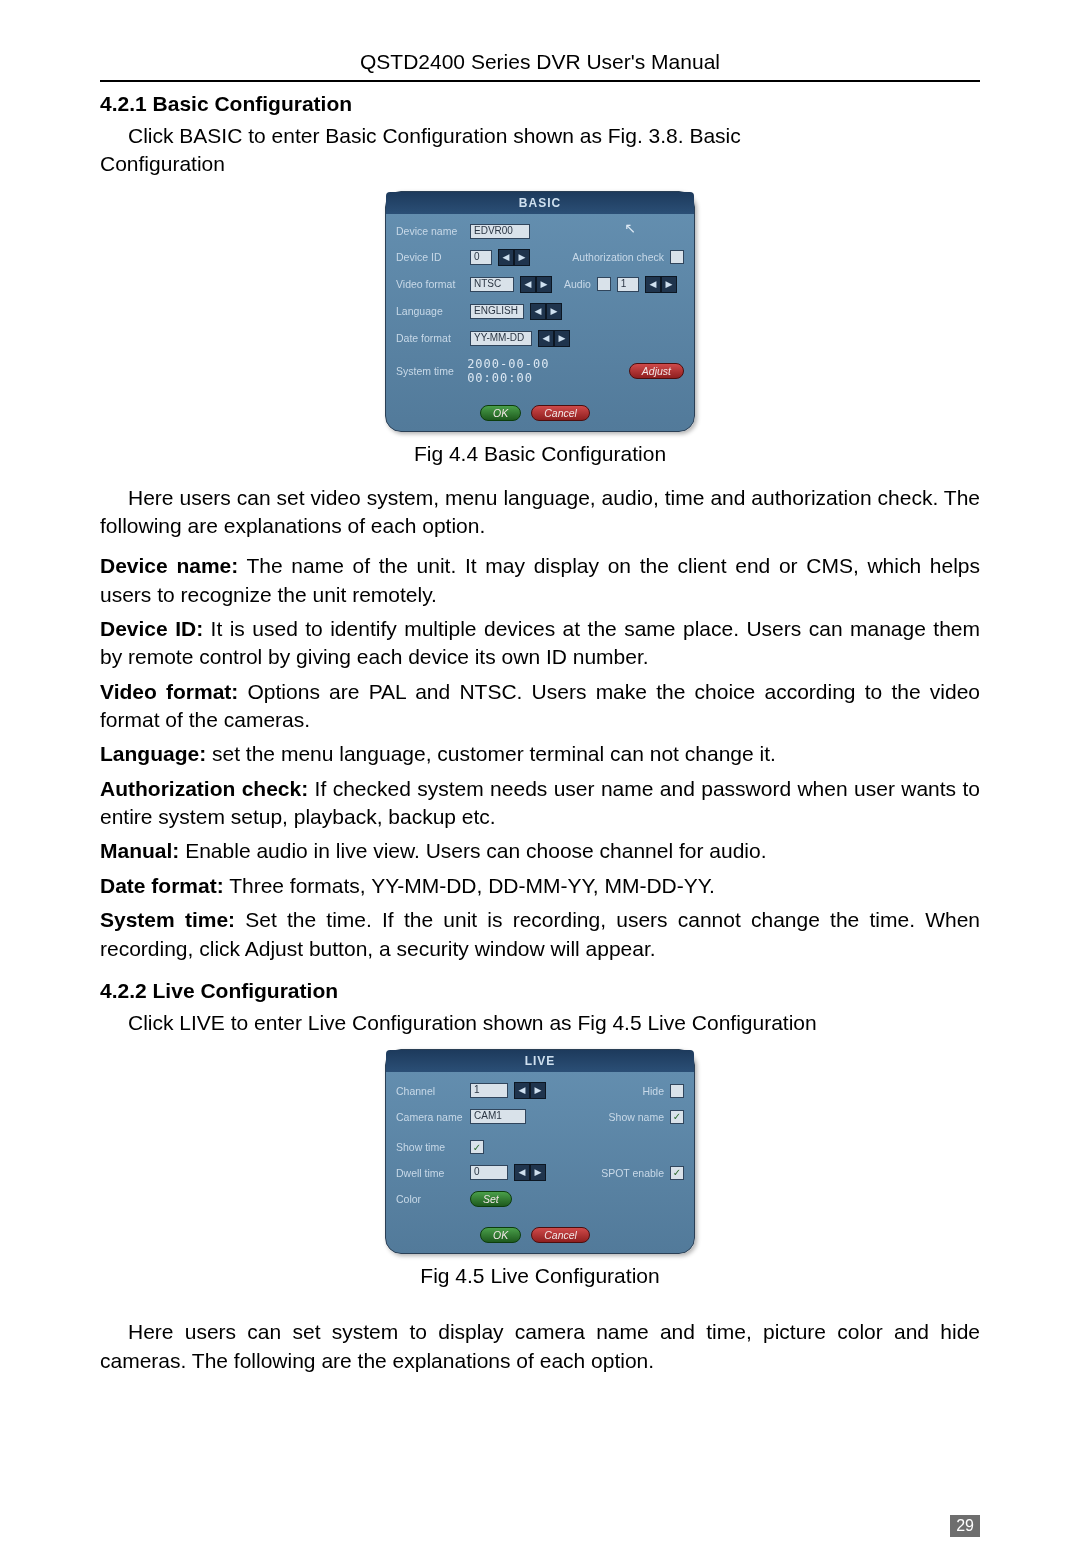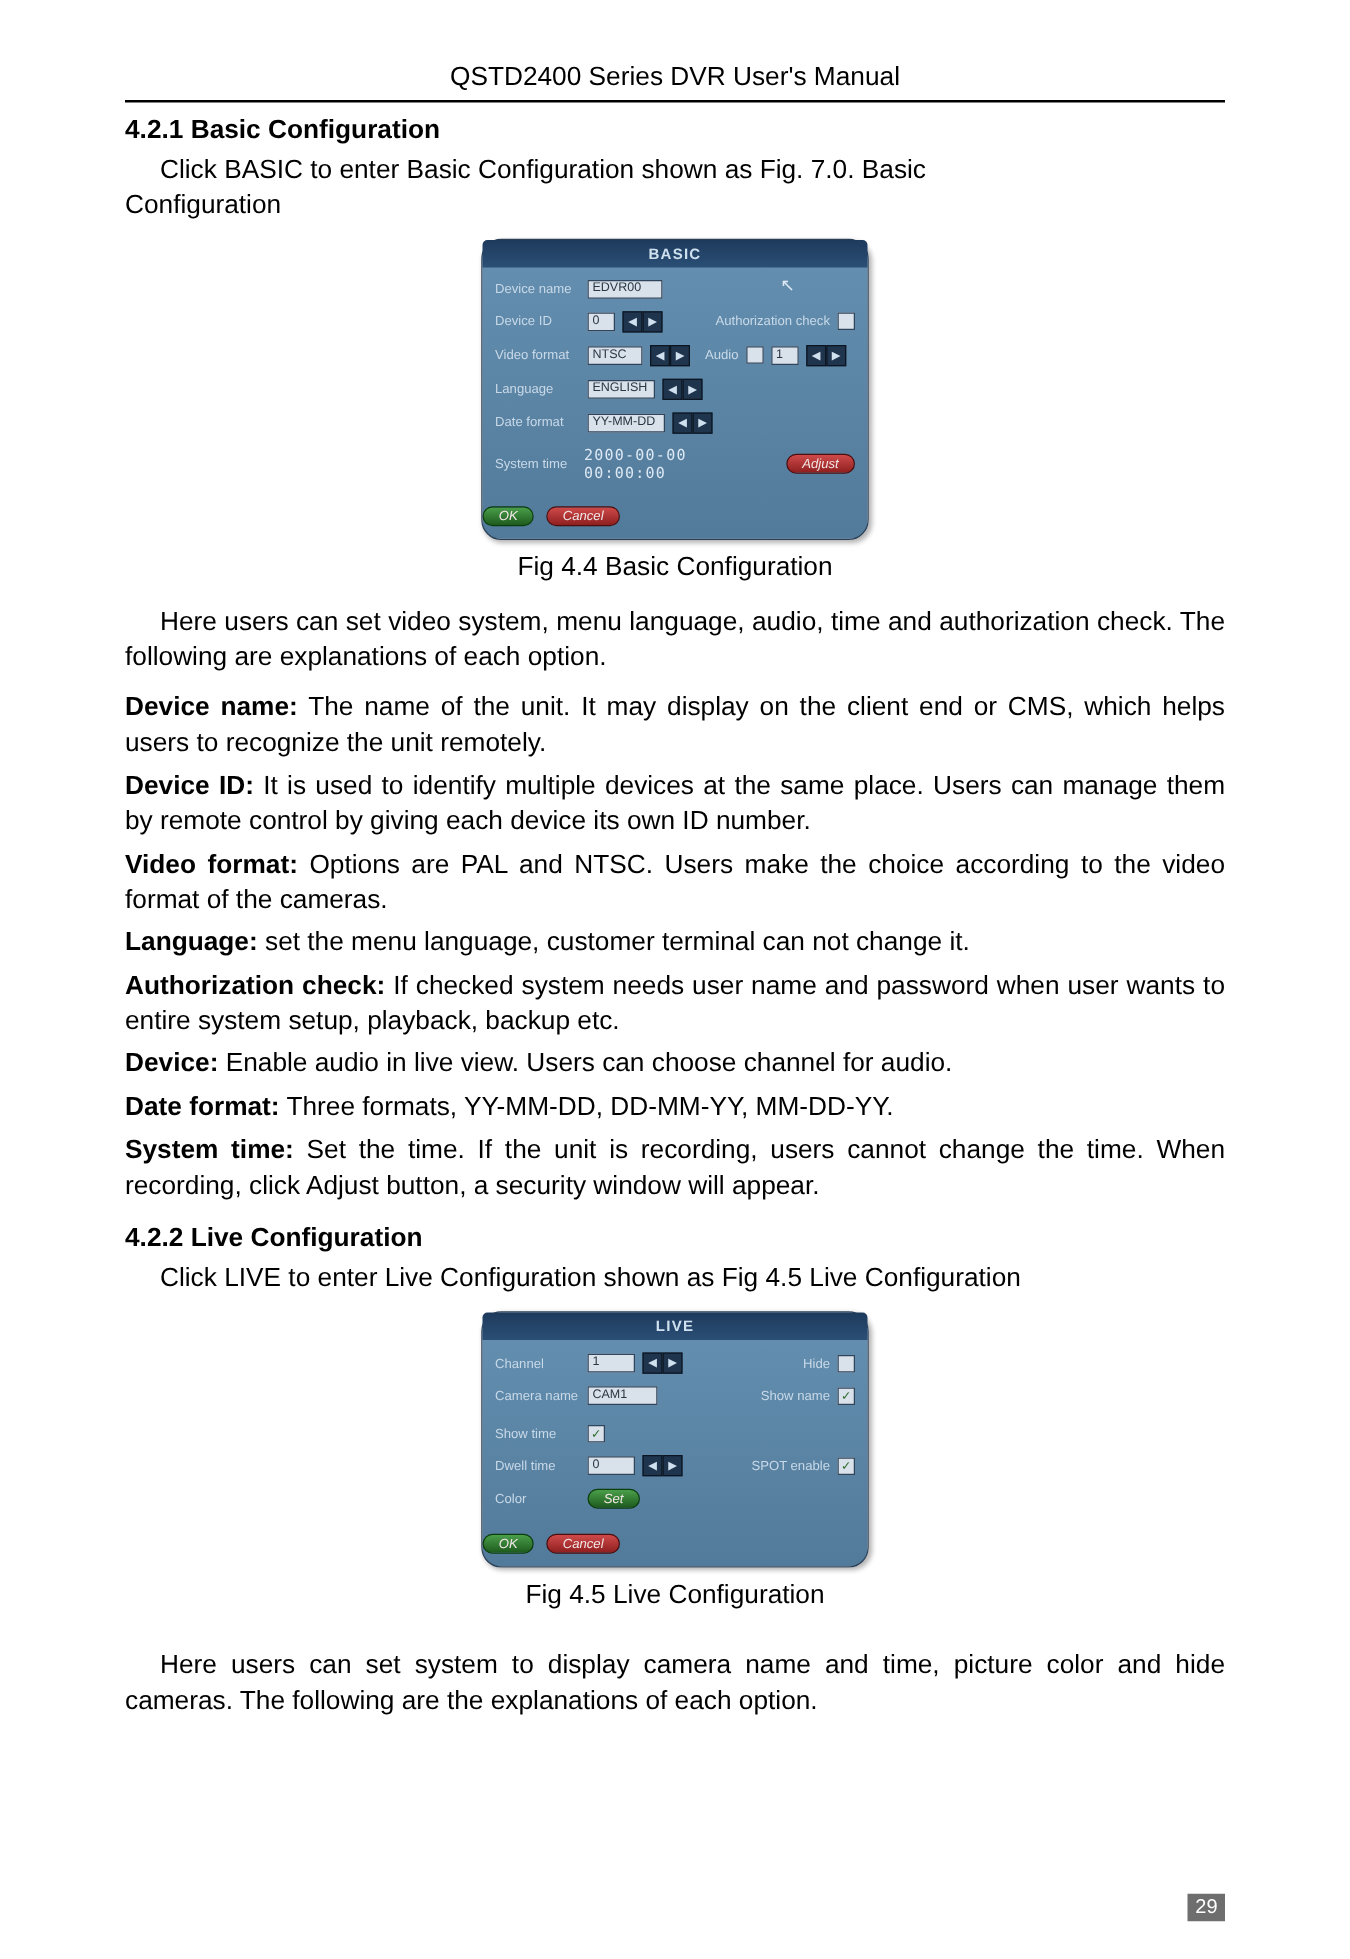--- a/index.html
+++ b/index.html
@@ -144,41 +144,41 @@
     display:inline-flex;
     align-items:center;
     font-style: italic;
   }
   .pill-btn.green {
     background: linear-gradient(180deg,#4a9f4a,#1e5a1e);
     border-color:#0c3d0c;
   }
   .dlg-footer {
     display:flex;
-    justify-content:flex-start;
+    justify-content:center;
     gap:10px;
     padding:0 10px 10px 0;
   }
   .cursor-icon {
     position:absolute;
     right:58px;
     top:28px;
     color:#dde9f4;
     font-size:14px;
   }
   .seg { font-family: monospace; font-size:12px; letter-spacing:1px; color:#dce8f3; }
 </style>
 </head>
 <body>
 
 <div class="page">
   <div class="header-title">QSTD2400 Series DVR User's Manual</div>
 
   <div class="section-heading">4.2.1  Basic Configuration</div>
-  <div class="para" style="text-indent:28px;margin-bottom:0">Click BASIC to enter Basic Configuration shown as Fig. 7.0. Basic</div>
+  <div class="para" style="text-indent:28px;margin-bottom:0">Click BASIC to enter Basic Configuration shown as Fig. 3.8. Basic</div>
   <div class="para" style="margin-top:0">Configuration</div>
 
   <div class="dialog" style="position:relative">
     <div class="dlg-title">BASIC</div>
     <span class="cursor-icon">↖</span>
     <div class="dlg-body">
       <div class="dlg-row">
         <span class="dlg-label">Device name</span>
         <span class="dlg-input" style="width:60px">EDVR00</span>
       </div>
@@ -239,21 +239,21 @@
 
   <div class="fig-caption">Fig 4.4    Basic Configuration</div>
 
   <div class="para indent justify">Here users can set video system, menu language, audio, time and authorization check. The following are explanations of each option.</div>
 
   <div class="option-row"><span class="label">Device name:</span><span> The name of the unit. It may display on the client end or CMS, which helps users to recognize the unit remotely.</span></div>
   <div class="option-row"><span class="label">Device ID:</span><span> It is used to identify multiple devices at the same place. Users can manage them by remote control by giving each device its own ID number.</span></div>
   <div class="option-row"><span class="label">Video format:</span><span> Options are PAL and NTSC. Users make the choice according to the video format of the cameras.</span></div>
   <div class="option-row"><span class="label">Language:</span><span> set the menu language, customer terminal can not change it.</span></div>
   <div class="option-row"><span class="label">Authorization check:</span><span> If checked system needs user name and password when user wants to entire system setup, playback, backup etc.</span></div>
-  <div class="option-row"><span class="label">Device:</span><span> Enable audio in live view. Users can choose channel for audio.</span></div>
+  <div class="option-row"><span class="label">Manual:</span><span> Enable audio in live view. Users can choose channel for audio.</span></div>
   <div class="option-row"><span class="label">Date format:</span><span> Three formats, YY-MM-DD, DD-MM-YY, MM-DD-YY.</span></div>
   <div class="option-row"><span class="label">System time:</span><span> Set the time. If the unit is recording, users cannot change the time. When recording, click Adjust button, a security window will appear.</span></div>
 
   <div class="section-heading" style="margin-top:16px">4.2.2  Live Configuration</div>
   <div class="para" style="text-indent:28px">Click LIVE to enter Live Configuration shown as Fig 4.5    Live Configuration</div>
 
   <div class="dialog">
     <div class="dlg-title">LIVE</div>
     <div class="dlg-body">
       <div class="dlg-row">

